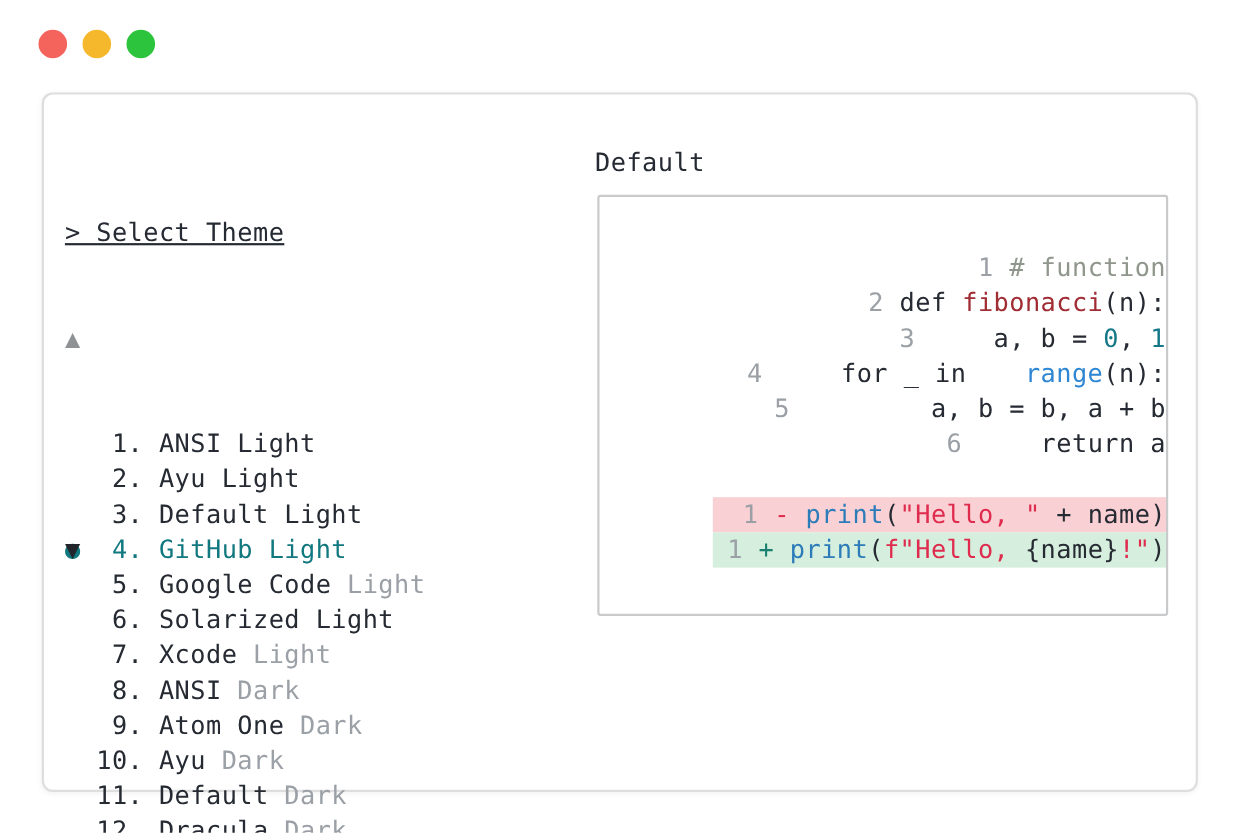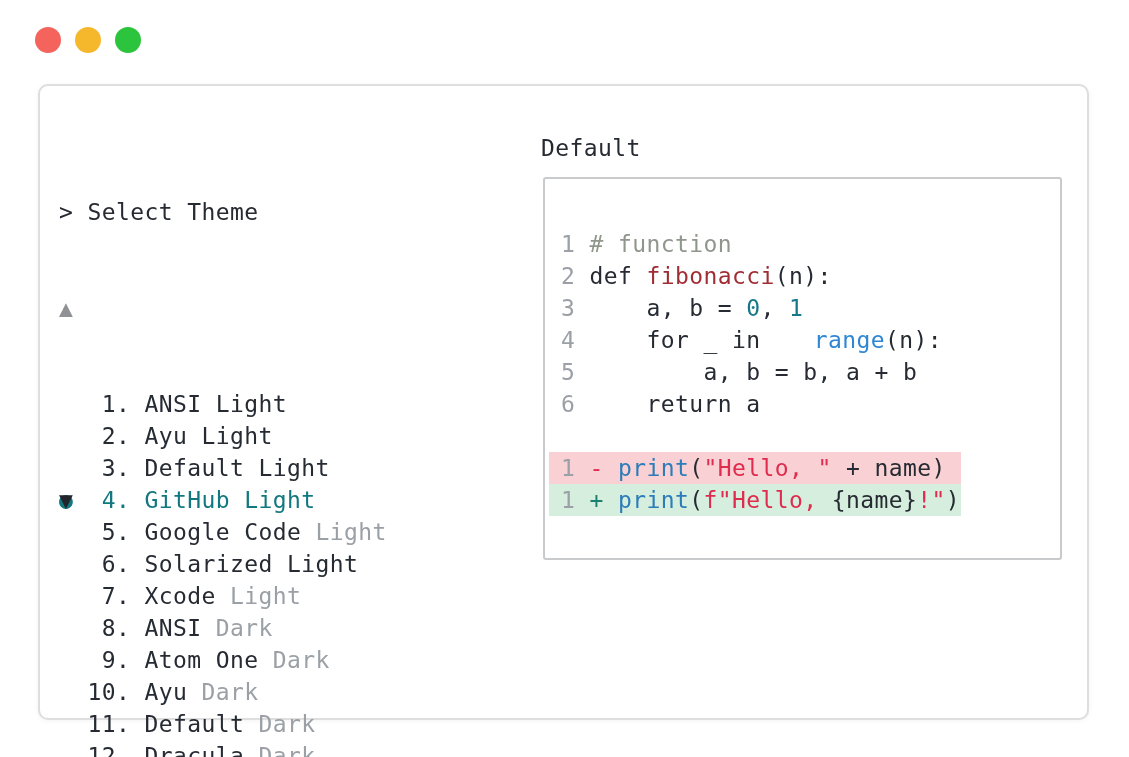--- a/index.html
+++ b/index.html
@@ -24,35 +24,36 @@
   .dot.yellow{background:var(--dot-yellow);}
   .dot.green{background:var(--dot-green);}
 
   .panel{
     position:absolute;left:38px;top:84px;width:1047px;height:632px;
     border:2px solid var(--border-outer);border-radius:10px;background:#fff;
     box-shadow:0 1px 5px rgba(0,0,0,0.05);
   }
   .left-col{position:absolute;left:19px;top:46px;white-space:pre;}
   .left-col > div{height:32px;}
-  .prompt{color:var(--text-dark);}
+  .prompt{color:var(--text-dark);text-decoration:underline;}
   .tri-up{color:var(--tri-up);}
   .tri-down{color:var(--tri-down);}
   .theme-row{white-space:pre;cursor:default;}
   .theme-row .bullet{color:var(--sel-teal);}
   .theme-row .suffix{color:var(--text-gray);text-align:right;}
   .theme-row.selected .num,
   .theme-row.selected .name,
   .theme-row.selected .suffix{color:var(--sel-teal);}
 
   .preview-label{position:absolute;left:501px;top:46px;height:32px;white-space:pre;}
   .preview-box{
     position:absolute;left:503px;top:91px;width:515px;height:379px;
     border:2px solid var(--border-preview);border-radius:3px;background:#fff;
     overflow:hidden;
+    text-align:right;
   }
   .code{padding:49px 0 0 16px;white-space:pre;}
   .code-line{height:32px;}
   .c-linenum{color:var(--text-gray);}
   .c-plain{color:var(--text-dark);}
   .c-comment{color:var(--comment);}
   .c-func{color:var(--func-red);}
   .c-numlit{color:var(--numlit-teal);}
   .c-range{color:var(--range-blue);margin-left:39px;}
   .c-print{color:var(--print-blue);}

